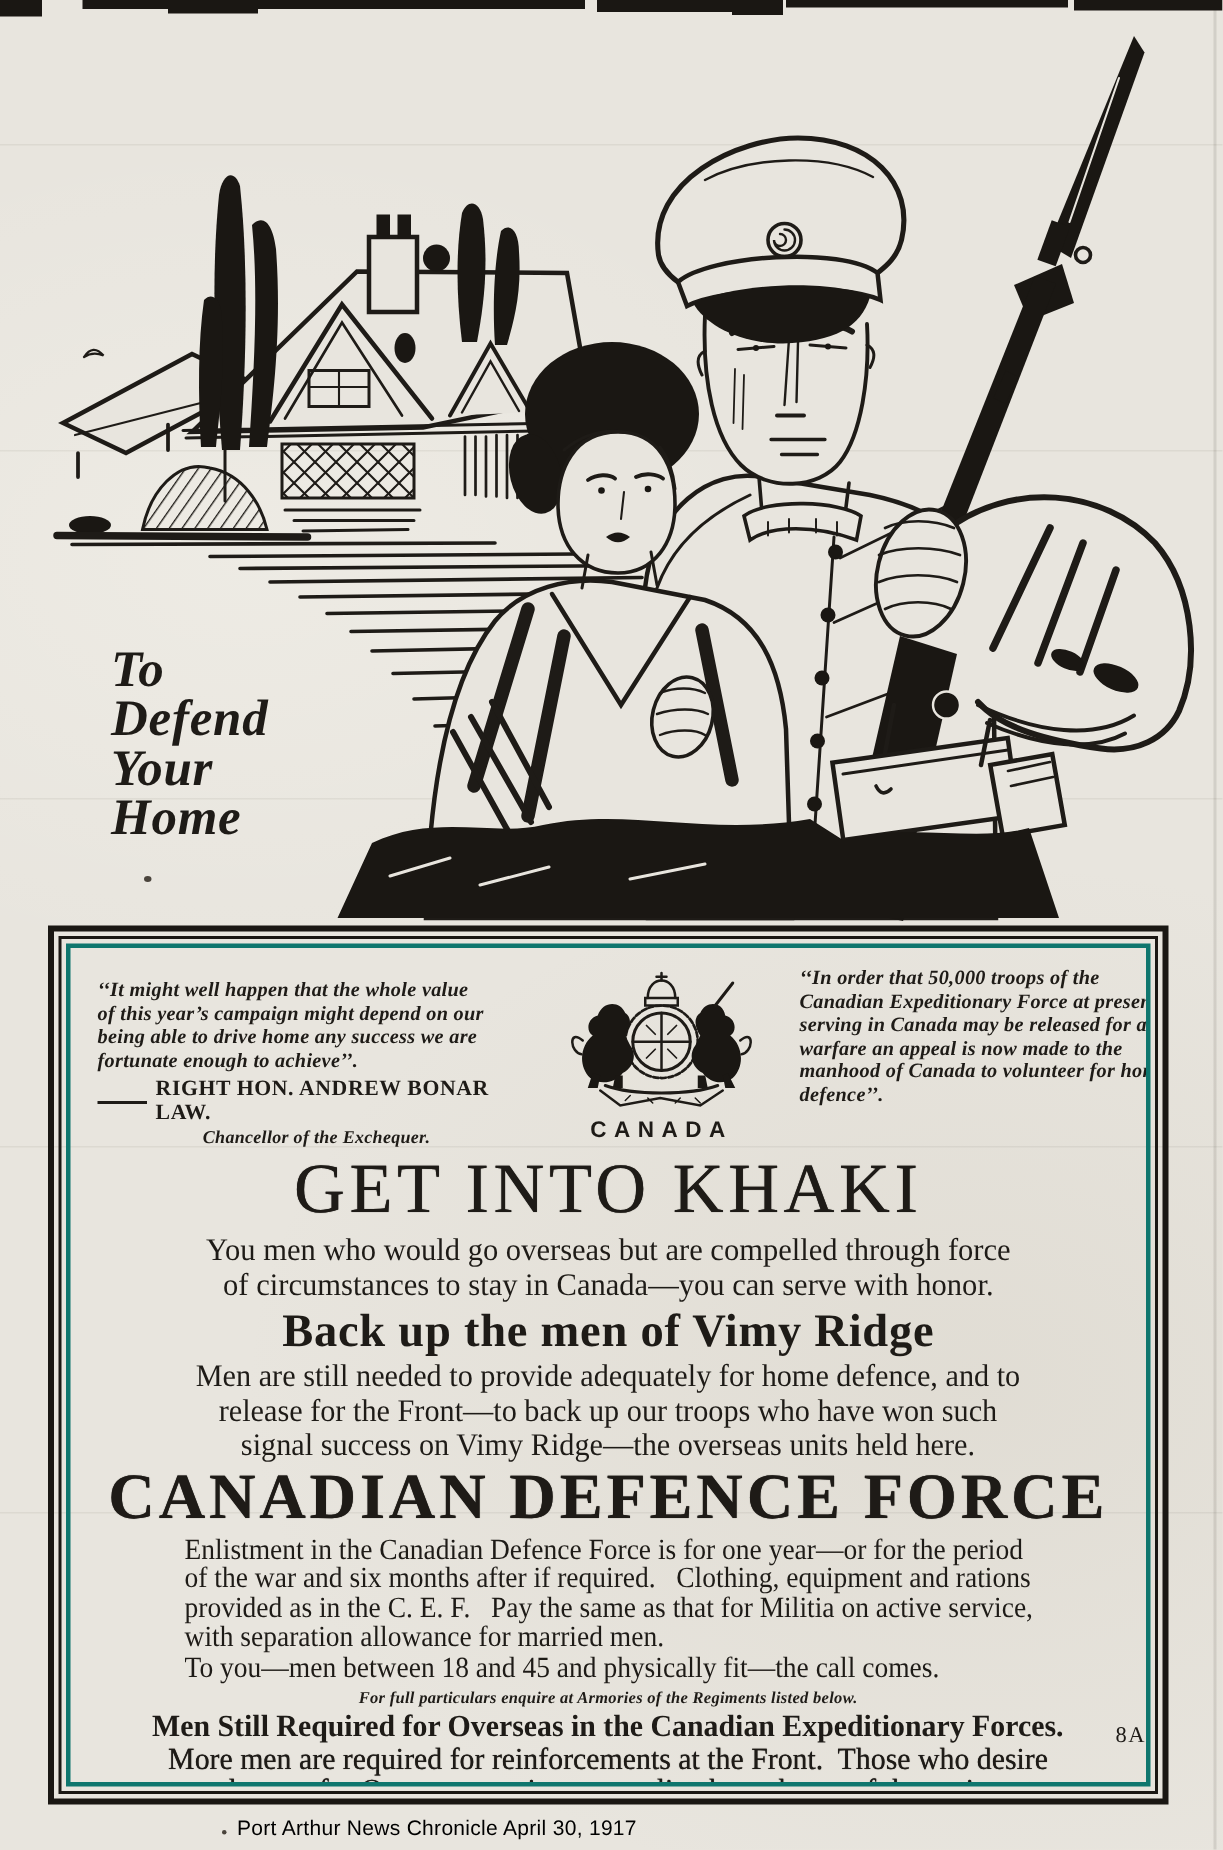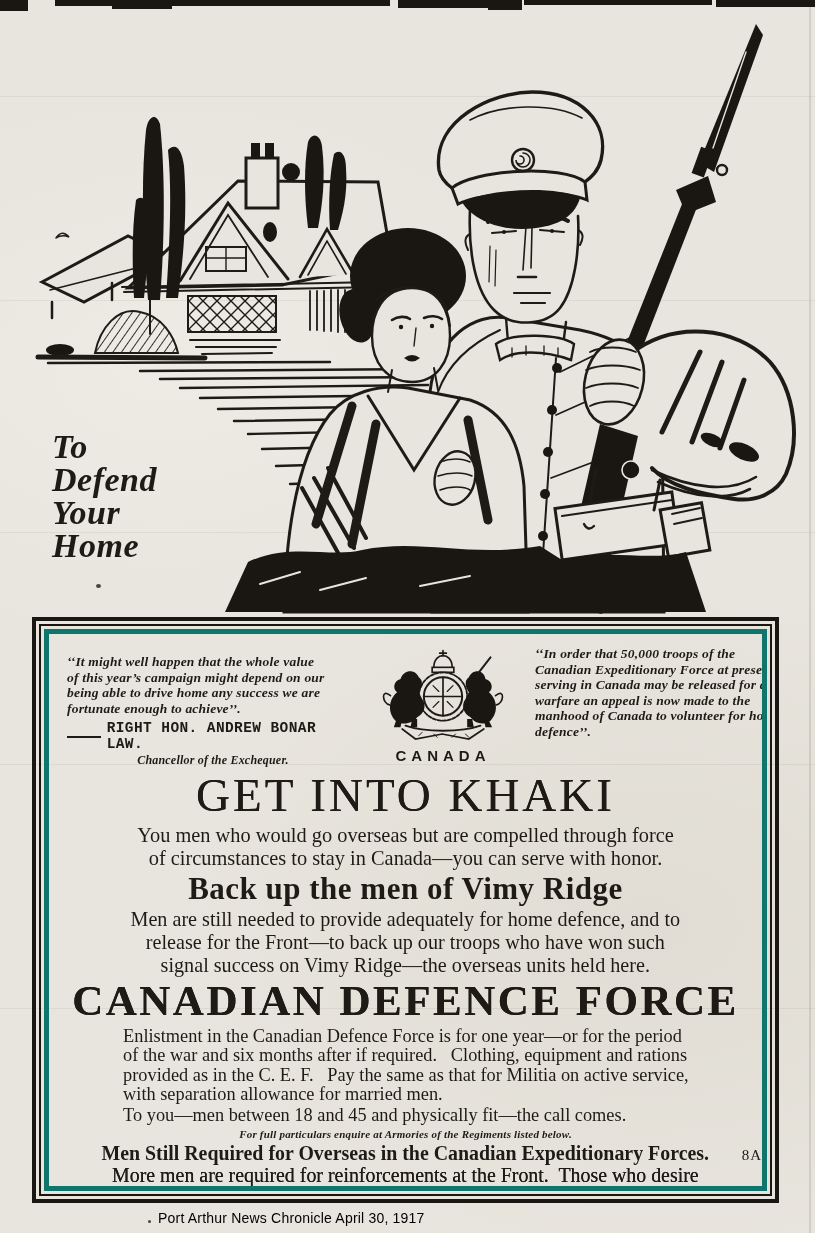--- a/index.html
+++ b/index.html
@@ -12,40 +12,40 @@
     font-family:"Liberation Serif","DejaVu Serif",serif;
     color:#1e1b17;
   }
   .scanline{position:absolute;left:0;width:815px;height:1px;background:rgba(40,30,20,.06);}
   .gutter{position:absolute;top:0;right:4px;width:2px;height:1233px;background:rgba(60,50,40,.12);}
   .speck{position:absolute;background:#4a443c;border-radius:50%;}
 
   
   .illo{position:absolute;top:0;left:0;}
   .slogan{
-    position:absolute;left:52px;top:430px;
+    position:absolute;left:74px;top:430px;
     font-size:34px;line-height:33px;font-weight:700;font-style:italic;
     white-space:pre;letter-spacing:.5px;
   }
 
   
   .ad-box{position:absolute;left:32px;top:617px;width:747px;height:586px;box-sizing:border-box;
     border:4px solid #1a1713;padding:3px;background:transparent;}
   .ad-mid{height:100%;box-sizing:border-box;border:2px solid #1a1713;padding:3px;}
-  .ad-inner{height:100%;box-sizing:border-box;border:5px solid #0f766e;
+  .ad-inner{height:100%;box-sizing:border-box;border:3px solid #0f766e;
     padding:8px 18px 4px;display:flex;flex-direction:column;align-items:center;
     position:relative;overflow:hidden;}
 
   .pre{white-space:pre;}
   .quotes-row{display:flex;width:100%;align-items:flex-start;margin-top:2px;}
   .quote-col{font-size:13.5px;line-height:15.5px;font-weight:700;font-style:italic;letter-spacing:.2px;}
   .q-left{flex:0 0 292px;padding-top:10px;}
   .q-right{flex:0 0 262px;padding-top:2px;margin-left:8px;}
   .attr{margin-top:5px;font-style:normal;}
-  .attr-name{font-size:14.5px;font-weight:700;letter-spacing:.4px;display:flex;align-items:center;justify-content:center;font-family:Liberation Mono, monospace;}
+  .attr-name{font-size:14.5px;font-weight:700;letter-spacing:.4px;display:flex;align-items:center;justify-content:center;}
   .attr-dash{display:inline-block;width:34px;height:2px;background:#1e1b17;margin-right:6px;}
   .attr-title{font-size:12px;font-style:italic;font-weight:700;text-align:center;margin-top:1px;}
   .q-right .attr-name{justify-content:center;}
   .crest-col{flex:1 1 auto;display:flex;flex-direction:column;align-items:center;}
   .crest-caption{font-family:"Liberation Sans","DejaVu Sans",sans-serif;
     font-size:15px;font-weight:700;letter-spacing:5px;margin-top:3px;}
 
   .khaki{font-size:47px;font-weight:400;letter-spacing:3px;line-height:1.02;margin-top:3px;
     text-shadow:0 0 .5px currentColor;}
   .intro{font-size:21px;line-height:23px;text-align:center;margin-top:5px;transform:scaleX(.97);}

